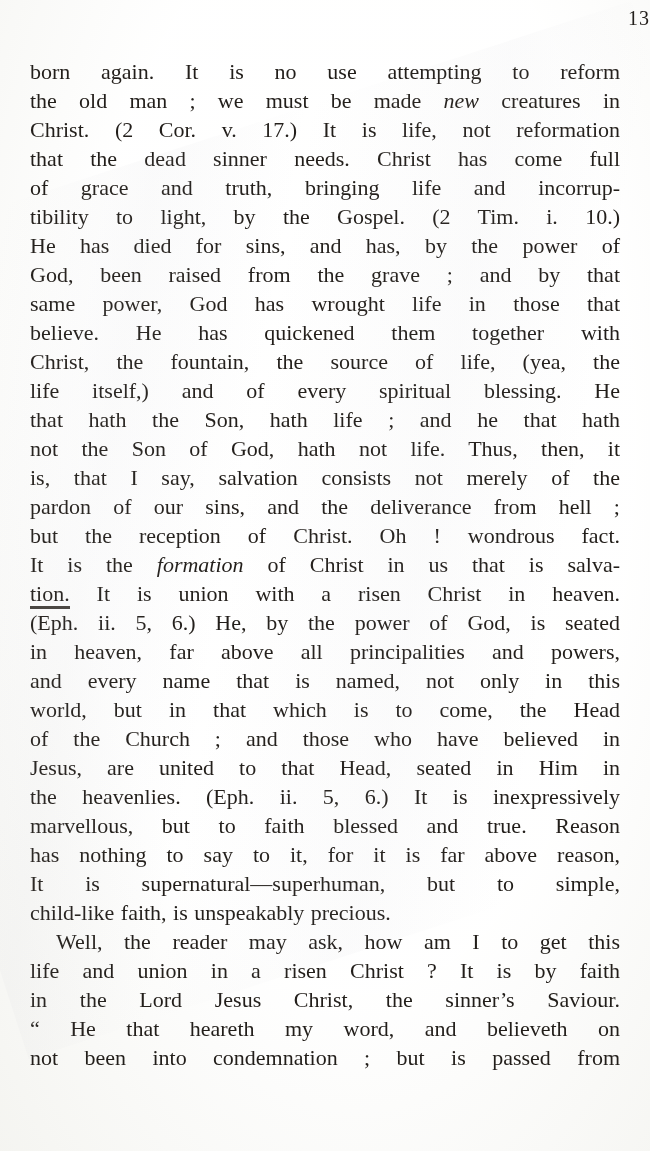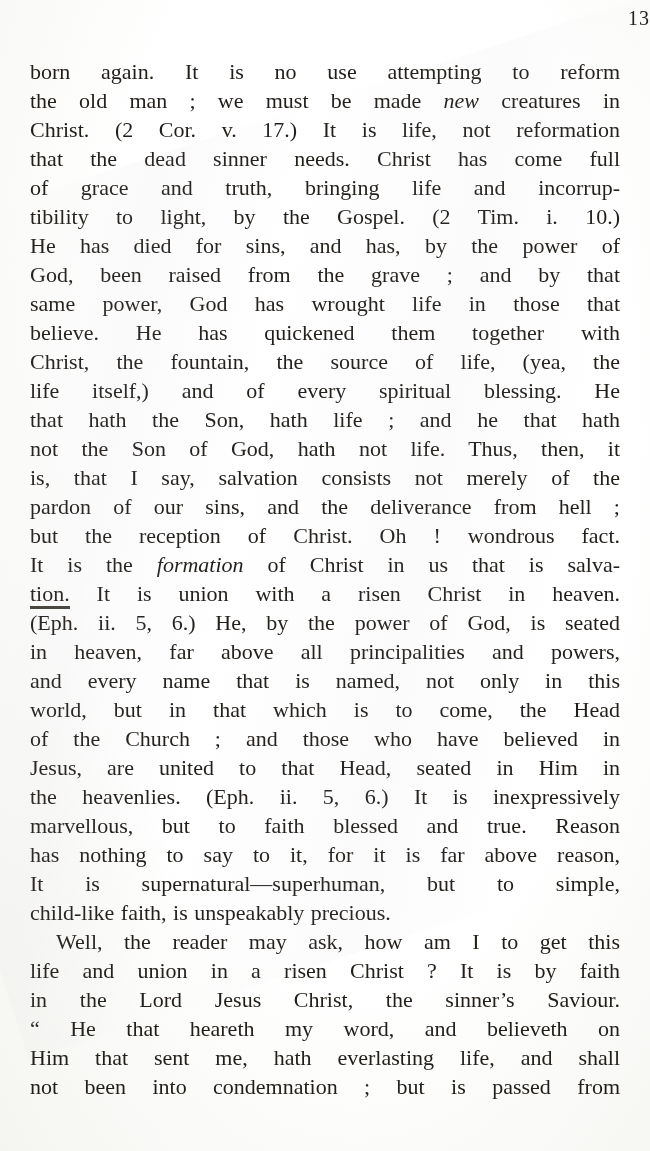--- a/index.html
+++ b/index.html
@@ -101,16 +101,15 @@
       <div class="line j"><span>Jesus, are united to that Head, seated in Him in</span></div>
       <div class="line j"><span>the heavenlies. (Eph. ii. 5, 6.) It is inexpressively</span></div>
       <div class="line j"><span>marvellous, but to faith blessed and true. Reason</span></div>
       <div class="line j"><span>has nothing to say to it, for it is far above reason,</span></div>
       <div class="line j"><span>It is supernatural—superhuman, but to simple,</span></div>
       <div class="line"><span>child-like faith, is unspeakably precious.</span></div>
       <div class="line j indent"><span>Well, the reader may ask, how am I to get this</span></div>
       <div class="line j"><span>life and union in a risen Christ ? It is by faith</span></div>
       <div class="line j"><span>in the Lord Jesus Christ, the sinner’s Saviour.</span></div>
       <div class="line j"><span>“ He that heareth my word, and believeth on</span></div>
-      <div class="line j"><span>Him that sent me, hath everlasting life, and shall</span></div>
       <div class="line j"><span>not been into condemnation ; but is passed from</span></div>
     </div>
 </div>
 
 </body></html>

